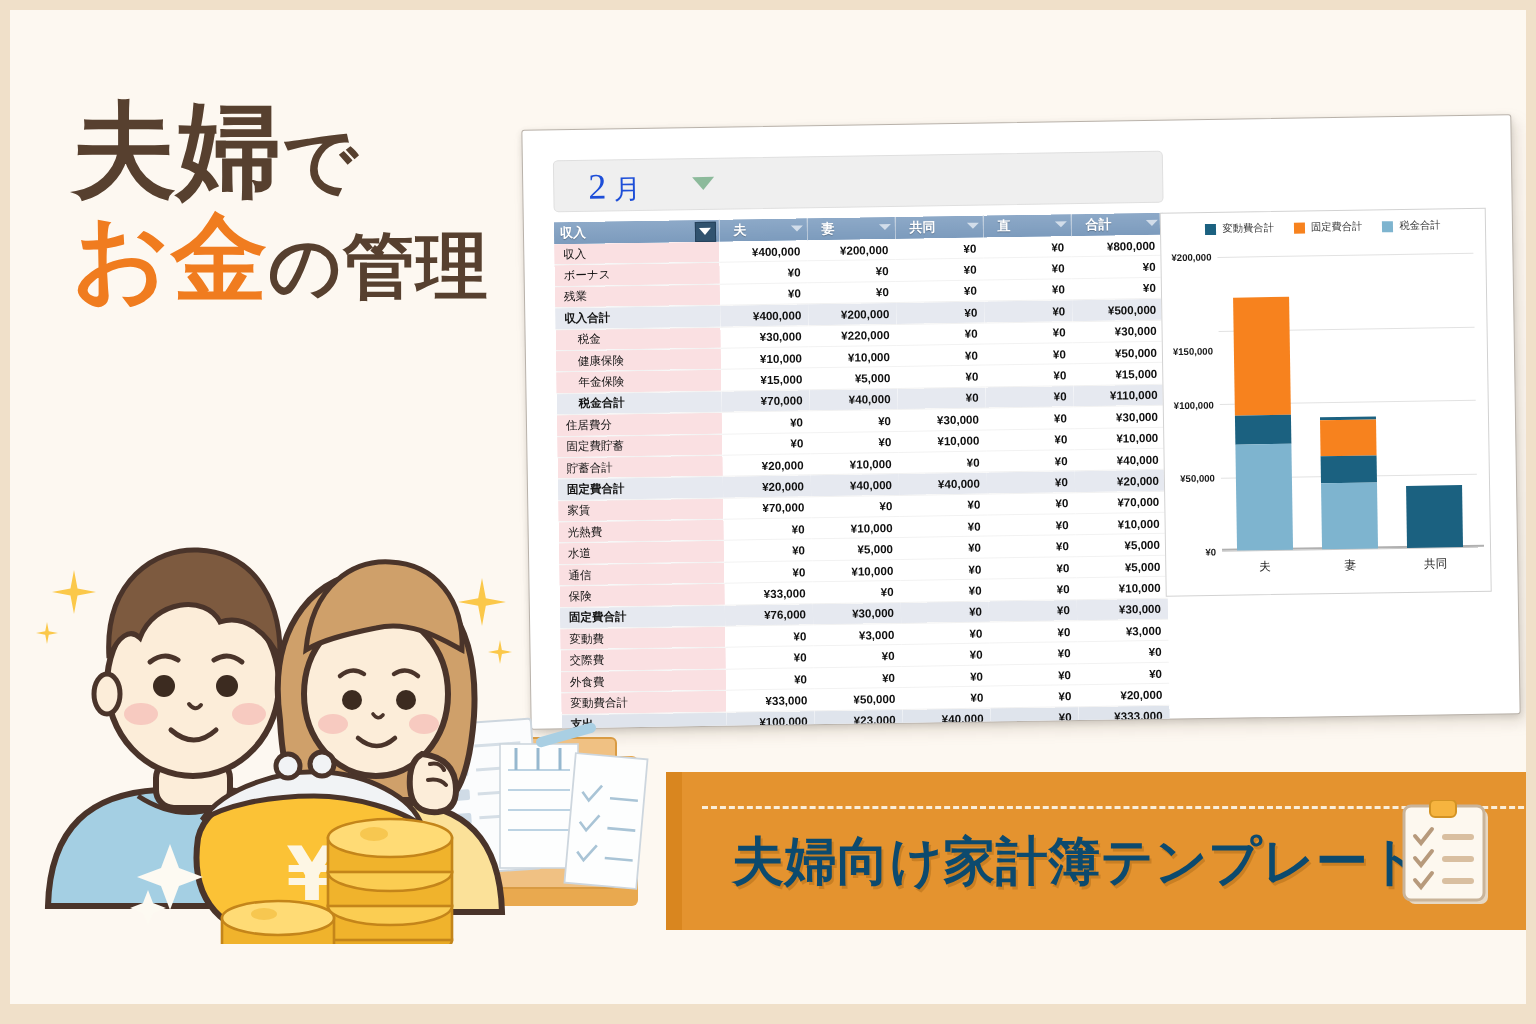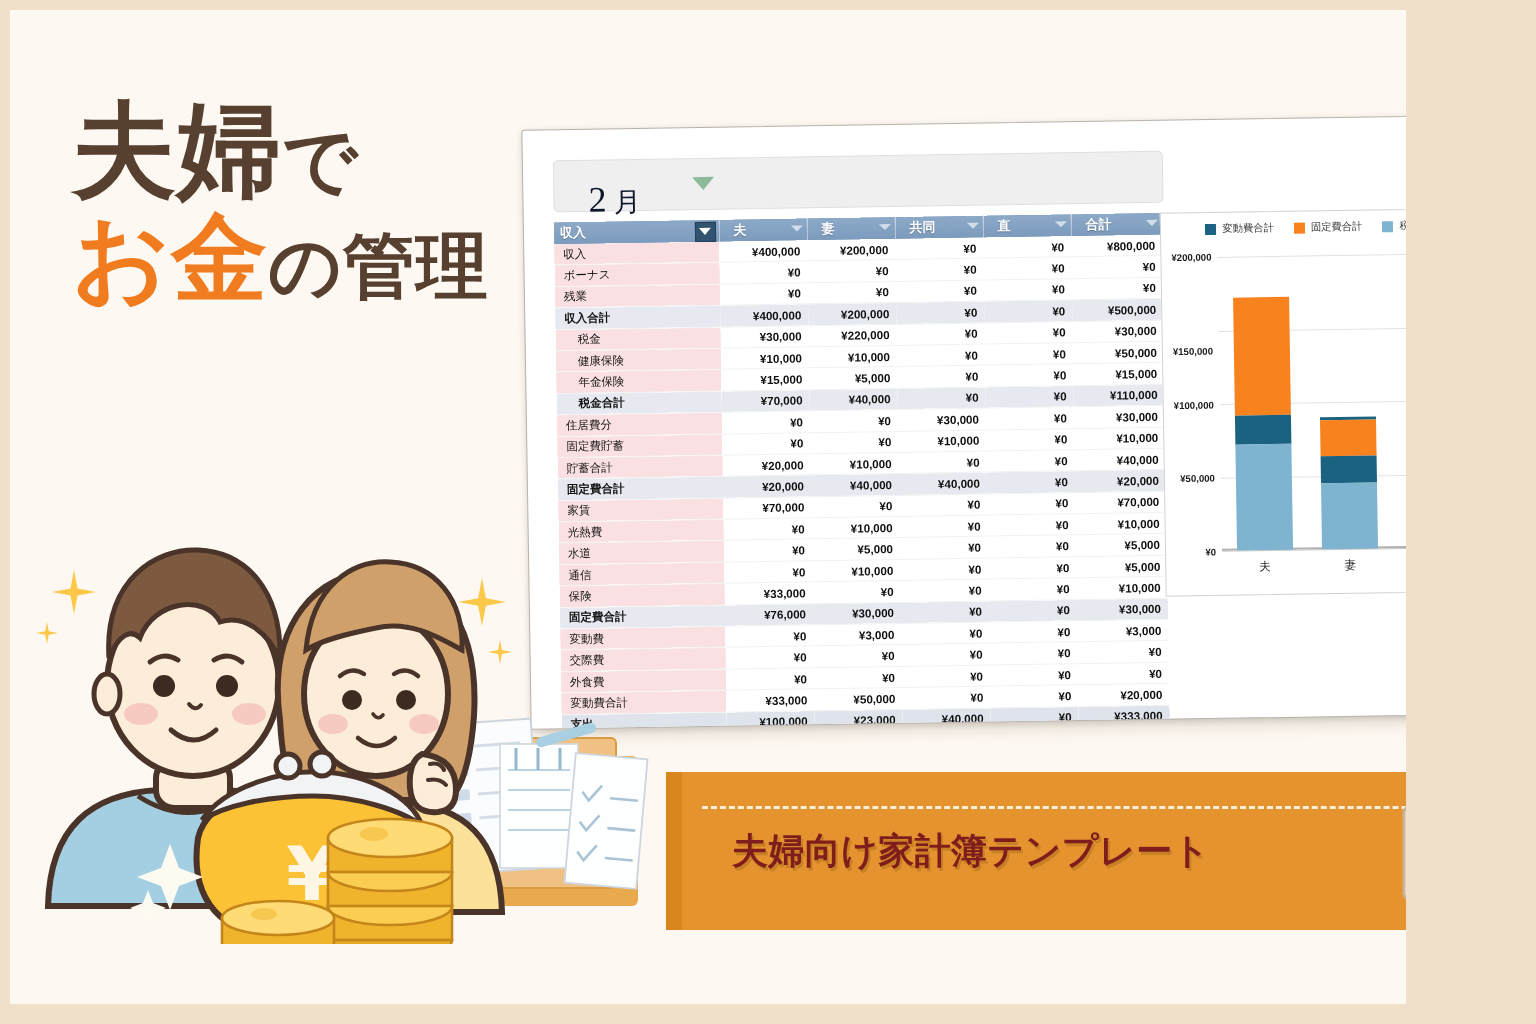--- a/index.html
+++ b/index.html
@@ -5,21 +5,21 @@
   html,body{margin:0;padding:0;}
   body{
     width:1536px;height:1024px;overflow:hidden;
     font-family:"Liberation Sans","DejaVu Sans",sans-serif;
     background:#f0e0c9;
   }
   #stage{position:relative;width:1536px;height:1024px;overflow:hidden;background:#f0e0c9;}
 
   
   .canvas{
-    position:absolute;left:10px;top:10px;width:1396px;height:1004px;
+    position:absolute;left:10px;top:10px;width:1516px;height:1004px;
     background:#fdf8f1;overflow:hidden;
   }
   .canvas-bottomstrip{
     position:absolute;left:0;bottom:0;width:100%;height:10px;background:#f0e0c9;
   }
 
   
   .headline{position:absolute;left:62px;top:88px;width:540px;z-index:40;}
   .hl-line{
     font-weight:900;line-height:1.0;letter-spacing:.01em;
@@ -56,22 +56,22 @@
     overflow:hidden;
   }
   .sheet-inner{position:absolute;left:8px;top:8px;right:8px;bottom:8px;}
 
   
   .month-bar{
     position:absolute;left:22px;top:22px;width:608px;height:50px;
     background:#efefef;border:1px solid #dfdfdf;border-radius:5px;
   }
   .month-txt{
-    position:absolute;left:34px;top:18px;
-    font-size:36px;color:#0f172a;font-family:"Liberation Serif","DejaVu Serif",serif;
+    position:absolute;left:34px;top:5px;
+    font-size:36px;color:#1d4ed8;font-family:"Liberation Serif","DejaVu Serif",serif;
     letter-spacing:.04em;
   }
   .month-txt .mk{font-size:27px;margin-left:6px;font-family:"DejaVu Sans",sans-serif;}
   .filter-tri{
     position:absolute;left:138px;top:18px;width:0;height:0;
     border-left:11px solid transparent;border-right:11px solid transparent;
     border-top:13px solid #8cba9b;
   }
 
   
@@ -147,21 +147,21 @@
   .banner{
     position:absolute;left:670px;top:762px;width:866px;height:158px;z-index:45;
     background:#e4932f;
   }
   .banner-dash{
     position:absolute;left:22px;right:4px;top:34px;height:0;
     border-top:3px dashed #fdf3e2;opacity:.95;
   }
   .banner-txt{
     position:absolute;left:52px;top:55px;
-    font-size:36px;font-weight:900;color:#7f1d1d;white-space:nowrap;
+    font-size:52px;font-weight:900;color:#0c4a6e;white-space:nowrap;
     font-family:"DejaVu Sans","Liberation Sans",sans-serif;
     letter-spacing:.01em;
     text-shadow:2px 3px 0 rgba(168,104,22,.45);
   }
   .banner-notch-l{
     position:absolute;left:-14px;top:0;width:16px;height:158px;
     background:#d9861f;
   }
   .clipboard{position:absolute;right:52px;top:28px;width:92px;height:106px;}
 </style>

